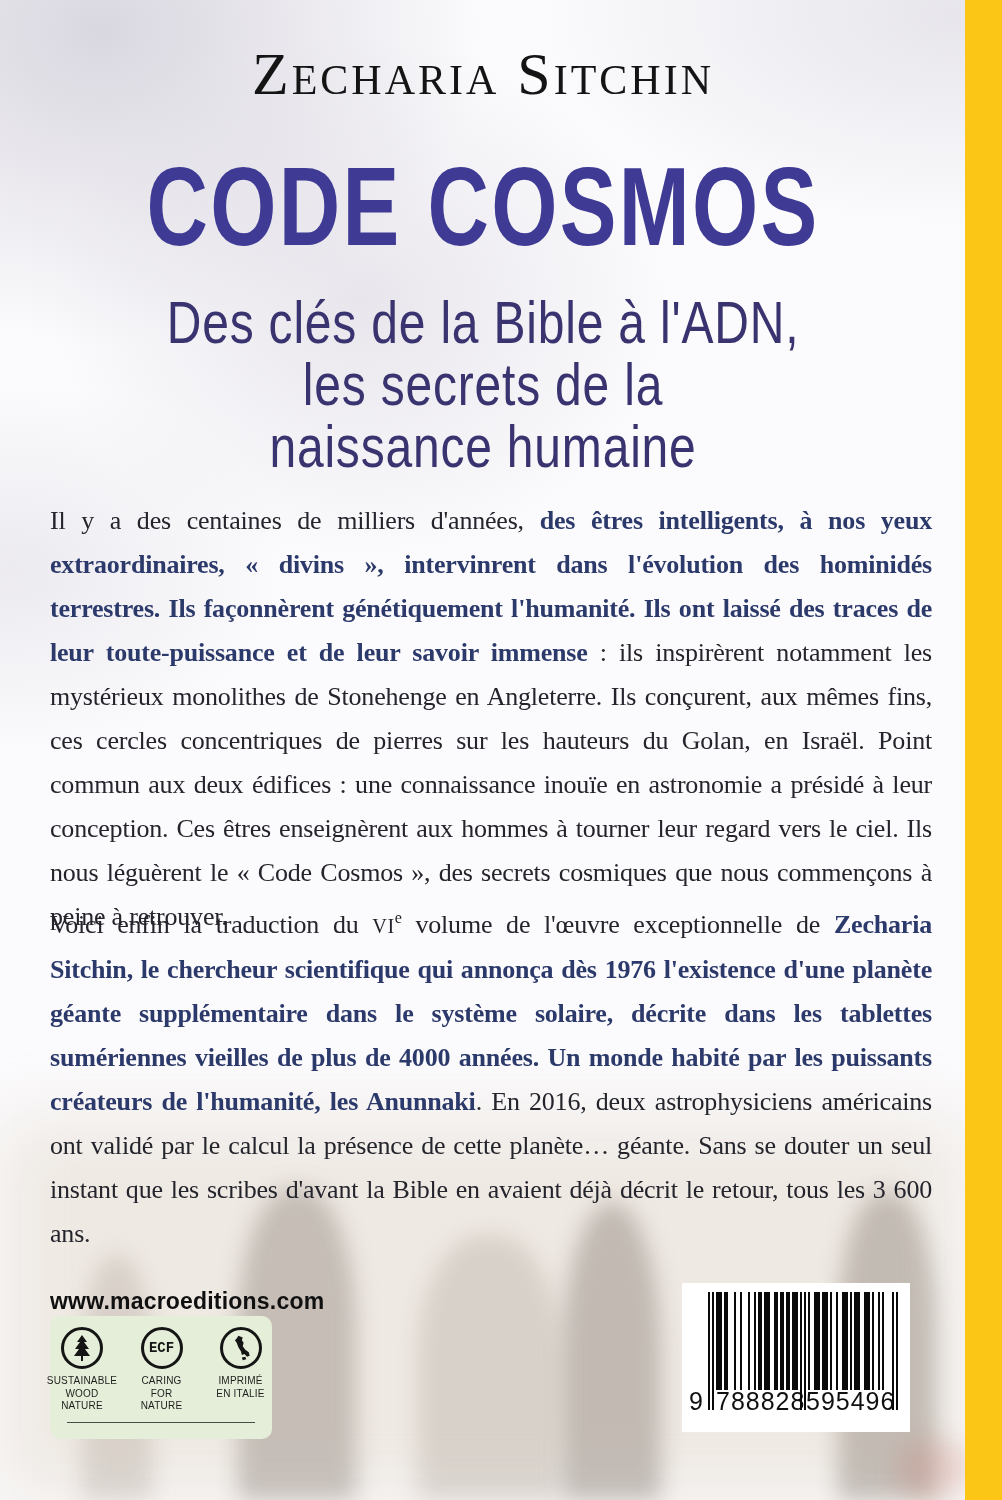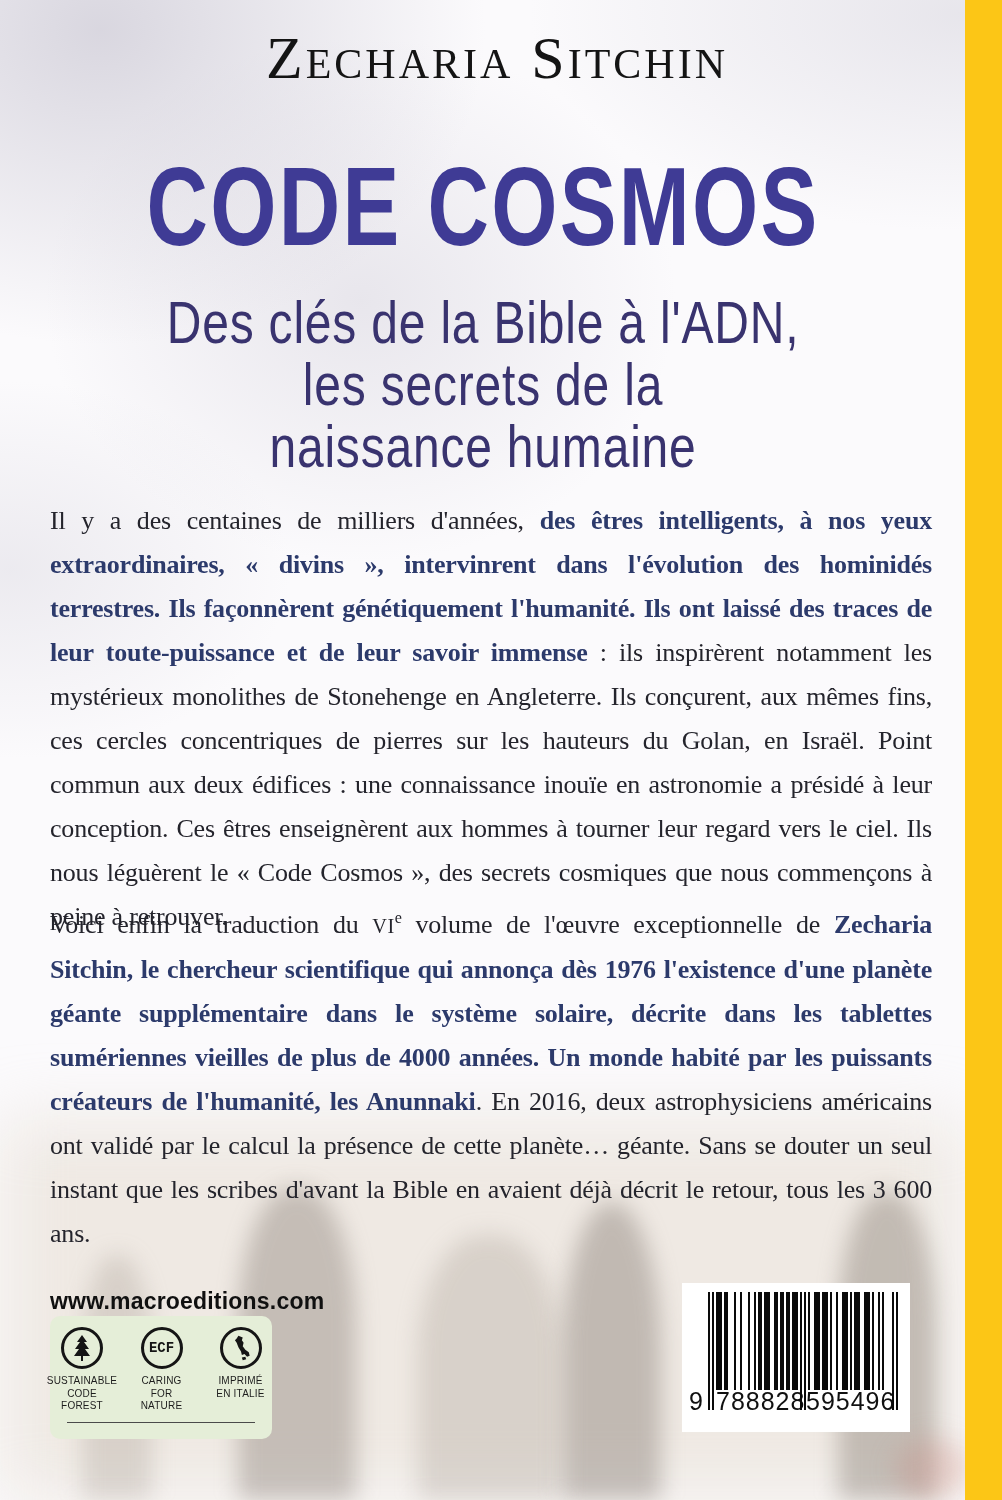--- a/index.html
+++ b/index.html
@@ -20,23 +20,23 @@
   .sil.s1{left:82px;top:1255px;width:70px;height:245px;background:rgba(150,138,128,.26);}
   .sil.s2{left:238px;top:1188px;width:118px;height:312px;background:rgba(122,112,103,.36);}
   .sil.s3{left:418px;top:1235px;width:142px;height:265px;background:rgba(158,146,136,.28);}
   .sil.s4{left:563px;top:1202px;width:98px;height:298px;background:rgba(118,108,99,.38);border-radius:50% 50% 6px 6px;}
   .sil.s5{left:838px;top:1192px;width:98px;height:308px;background:rgba(128,117,107,.40);}
   .blob{position:absolute;left:895px;top:1438px;width:75px;height:62px;background:rgba(202,128,118,.28);filter:blur(13px);z-index:1;border-radius:50%;}
 
   .stripe{position:absolute;right:0;top:0;width:37px;height:1500px;background:#fcc616;z-index:3;}
 
   .author{
-    position:absolute;left:0;top:24px;width:966px;z-index:2;text-align:center;
+    position:absolute;left:0;top:40px;width:966px;z-index:2;text-align:center;
     font-family:"Liberation Serif", serif;font-variant:small-caps;
-    font-size:60px;letter-spacing:3px;color:#141414;margin-left:14px;
+    font-size:60px;letter-spacing:3px;color:#141414;
   }
   .title{
     position:absolute;left:0;top:142px;width:966px;z-index:2;text-align:center;
     font-weight:bold;font-size:112px;letter-spacing:3px;color:#3f3b95;
     transform:scaleX(.76);transform-origin:50% 0;white-space:nowrap;
   }
   .subtitle{
     position:absolute;left:0;top:292px;width:966px;z-index:2;text-align:center;
     font-size:60px;line-height:62px;color:#39336f;letter-spacing:1px;
     transform:scaleX(.80);transform-origin:50% 0;
@@ -116,21 +116,21 @@
   <div class="eco-box">
     <div class="eco-row">
       <div class="eco-item">
         <div class="eco-circle">
           <svg width="26" height="28" viewBox="0 0 24 28" aria-hidden="true">
             <path d="M12,1 L17,8 L14,8 L19,15 L15,15 L20,22 L13,22 L13,27 L11,27 L11,22 L4,22 L9,15 L5,15 L10,8 L7,8 Z" fill="#151515"></path>
           </svg>
         </div>
         <div class="eco-label">
           <div>SUSTAINABLE</div>
-          <div>CODE FOREST</div>
+          <div>WOOD NATURE</div>
         </div>
       </div>
       <div class="eco-item">
         <div class="eco-circle">
           <span>ECF</span>
         </div>
         <div class="eco-label">
           <div>CARING FOR</div>
           <div>NATURE</div>
         </div>

